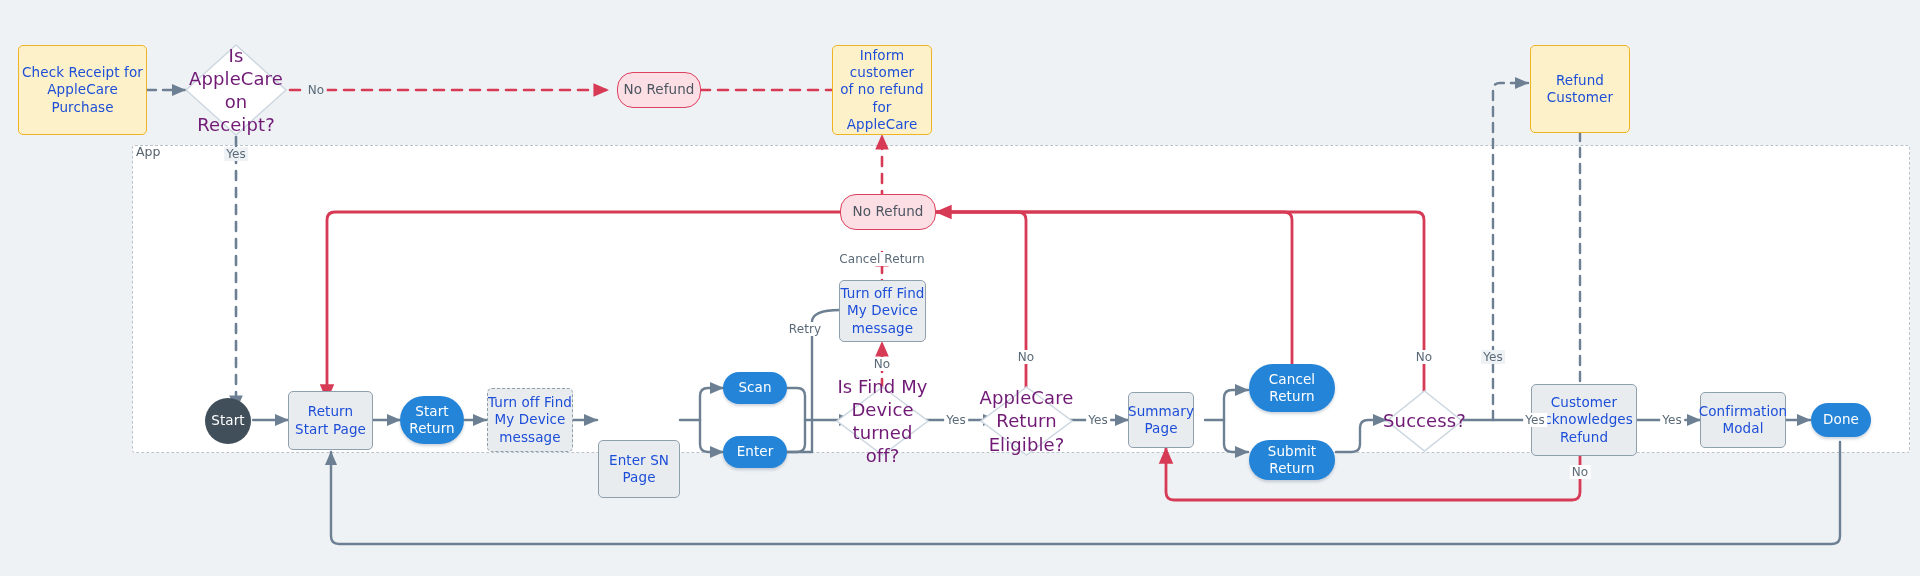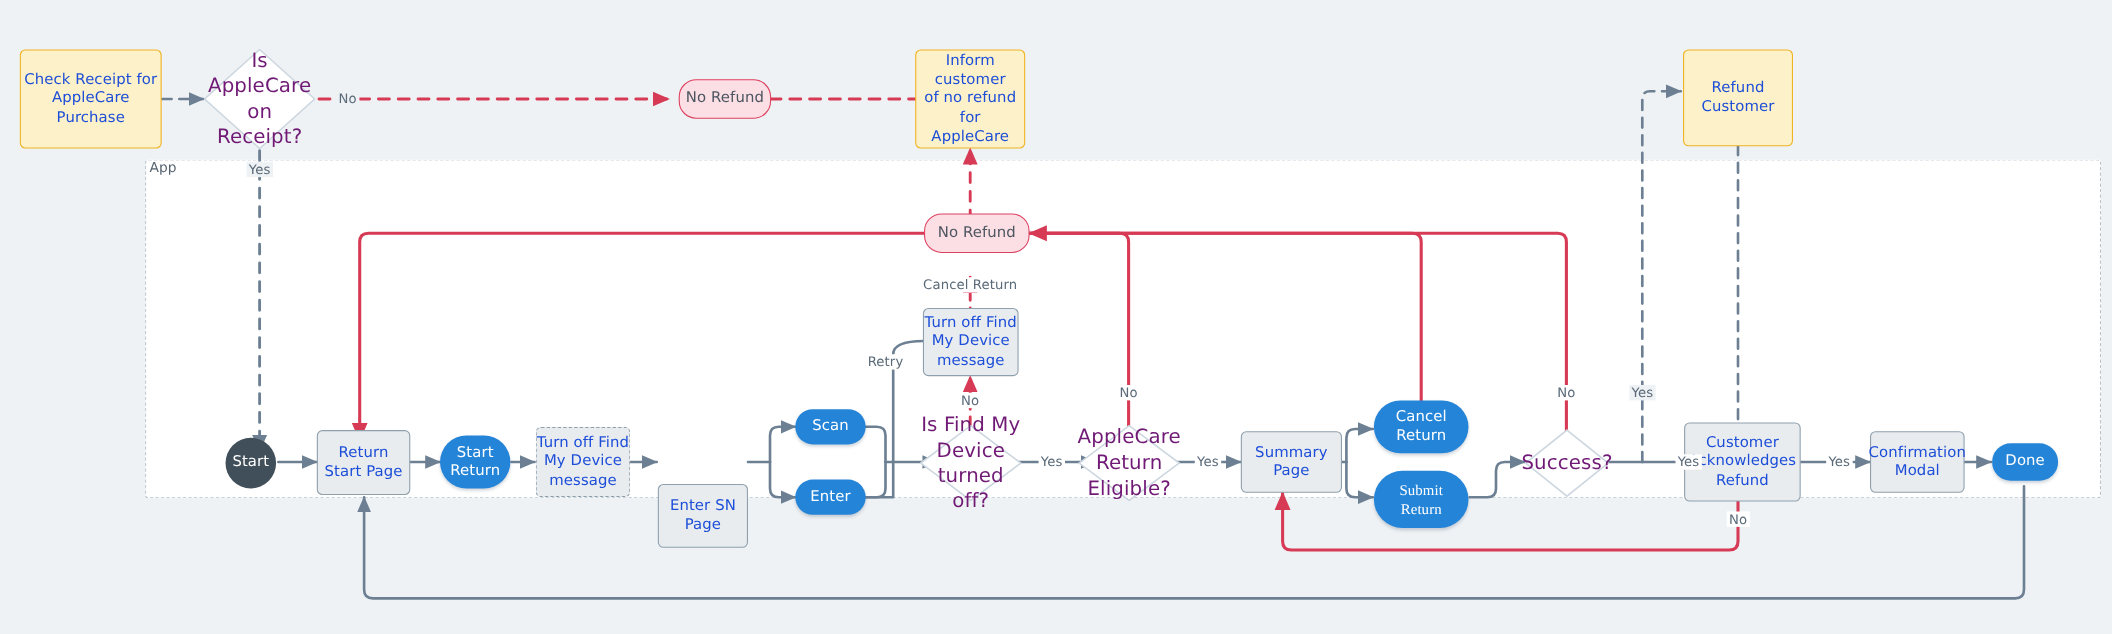--- a/index.html
+++ b/index.html
@@ -270,27 +270,27 @@
 
   <div class="node n-diamond" style="left:980px; top:386px; width:93px; height:70px;">
     <svg class="dia-shape" viewBox="0 0 93 70" preserveAspectRatio="none">
       <polygon points="46.5,1 92,35 46.5,69 1,35" fill="#ffffff" stroke="#cdd7e0" stroke-width="1.5"></polygon>
     </svg>
     <span class="dia-label">AppleCare
 Return
 Eligible?</span>
   </div>
 
-  <div class="node n-grey" style="left:1128px; top:392px; width:92px; height:56px;">Summary
+  <div class="node n-grey" style="left:1128px; top:392px; width:66px; height:56px;">Summary
 Page</div>
 
   <div class="node n-blue" style="left:1249px; top:364px; width:86px; height:48px;">Cancel
 Return</div>
 
-  <div class="node n-blue" style="left:1249px; top:428px; width:86px; height:52px;font-family:Liberation Serif, serif;">Submit
+  <div class="node n-blue" style="left:1249px; top:440px; width:86px; height:40px;">Submit
 Return</div>
 
   <div class="node n-diamond" style="left:1386px; top:390px; width:77px; height:62px;">
     <svg class="dia-shape" viewBox="0 0 77 62" preserveAspectRatio="none">
       <polygon points="38.5,1 76,31 38.5,61 1,31" fill="#ffffff" stroke="#cdd7e0" stroke-width="1.5"></polygon>
     </svg>
     <span class="dia-label">Success?</span>
   </div>
 
   <div class="node n-grey" style="left:1531px; top:384px; width:106px; height:72px;">Customer

